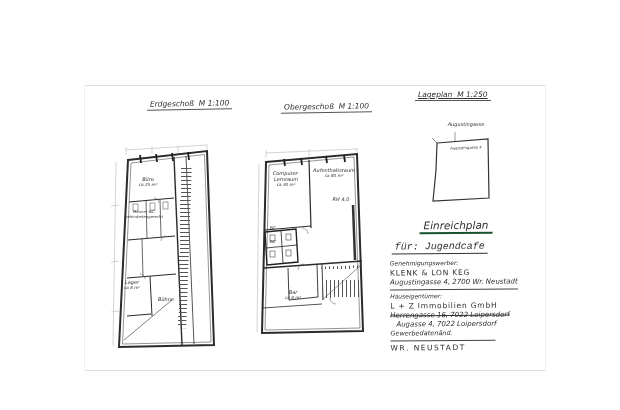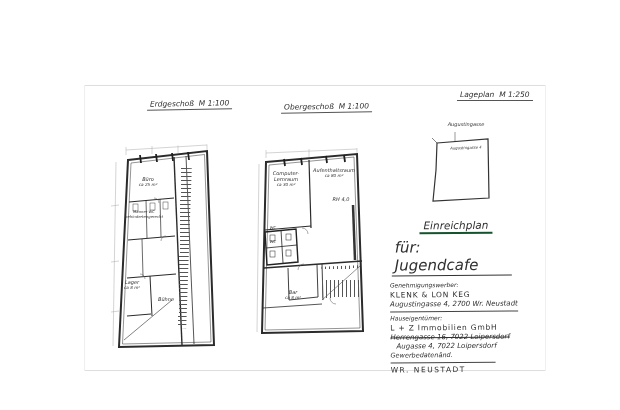--- a/index.html
+++ b/index.html
@@ -12,22 +12,22 @@
               border-bottom:1px solid #555;padding:0 3px 1px;white-space:nowrap;}
   .lbl{position:absolute;font-style:italic;color:#333;text-align:center;line-height:1.2;}
   .lbl .nm{display:block;font-size:5px;}
   .lbl .ar{display:block;font-size:4.2px;}
   .lbl.tiny .nm{font-size:3.8px;}
   .hatch-h{position:absolute;background-image:repeating-linear-gradient(180deg,#555 0px,#555 0.6px,transparent 0.6px,transparent 4px);}
   .hatch-v{position:absolute;background-image:repeating-linear-gradient(90deg,#555 0px,#555 0.6px,transparent 0.6px,transparent 4px);}
   .tb{position:absolute;left:390px;top:214px;width:140px;transform:rotate(-0.5deg);}
   .tb .heading{display:inline-block;margin-left:30px;font-style:italic;font-size:10.5px;
                border-bottom:2px solid #14532d;padding:0 4px 1px;}
-  .tb .subject{display:inline-block;margin:4px 18px 0 2px;font-style:italic;font-size:15px;
-               border-bottom:1px solid #333;padding:0 3px 1px;}
+  .tb .subject{display:inline-block;margin:4px 18px 0 2px;font-style:italic;font-size:10px;
+               border-bottom:1px solid #333;padding:0 3px 1px;font-family:Liberation Mono, monospace;}
   .tb .small-label{margin-top:5px;font-style:italic;font-size:6px;}
   .tb .name-line{margin-top:2px;font-size:7.5px;letter-spacing:0.8px;}
   .tb .addr{margin-top:1px;font-style:italic;font-size:7px;}
   .tb .addr.struck{text-decoration:line-through;}
   .tb .addr.hand{margin-left:6px;}
   .tb .note{margin-top:1px;font-style:italic;font-size:6.5px;}
   .tb .rule{border-top:1px solid #444;margin-top:3px;}
   .tb .city{margin-top:2px;font-size:7.5px;letter-spacing:1.5px;}
 </style>
 </head>
@@ -188,21 +188,21 @@
     <span class="nm">WC</span>
   </div>
   <div class="lbl tiny" style="left:266px;top:240px;width:14px;">
     <span class="nm">WC</span>
   </div>
   <div class="lbl" style="left:281px;top:289px;width:24px;">
     <span class="nm">Bar</span>
     <span class="ar">ca 8 m²</span>
   </div>
 
-  <div class="plan-title" style="left:457px;top:90px;">
+  <div class="plan-title" style="left:415px;top:90px;text-decoration:underline;">
     <span>Lageplan</span>&nbsp;
     <span>M 1:250</span>
   </div>
 
   <div class="lbl" style="left:444px;top:121px;width:44px;">
     <span class="nm">Augustingasse</span>
   </div>
   <div class="lbl tiny" style="left:446px;top:146px;width:40px;transform:rotate(-2deg);">
     <span class="nm">Augustingasse 4</span>
   </div>

